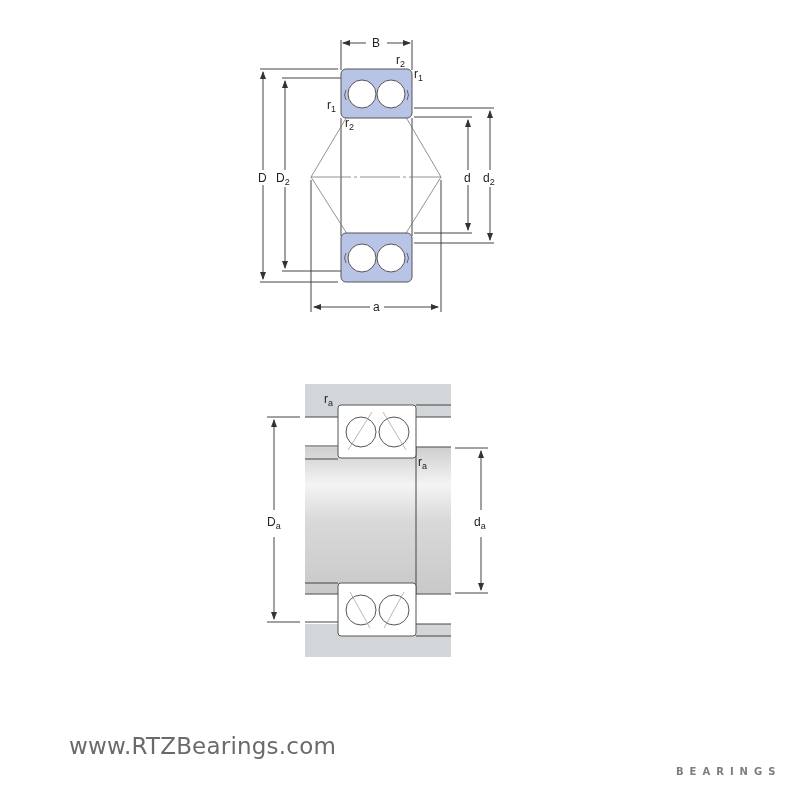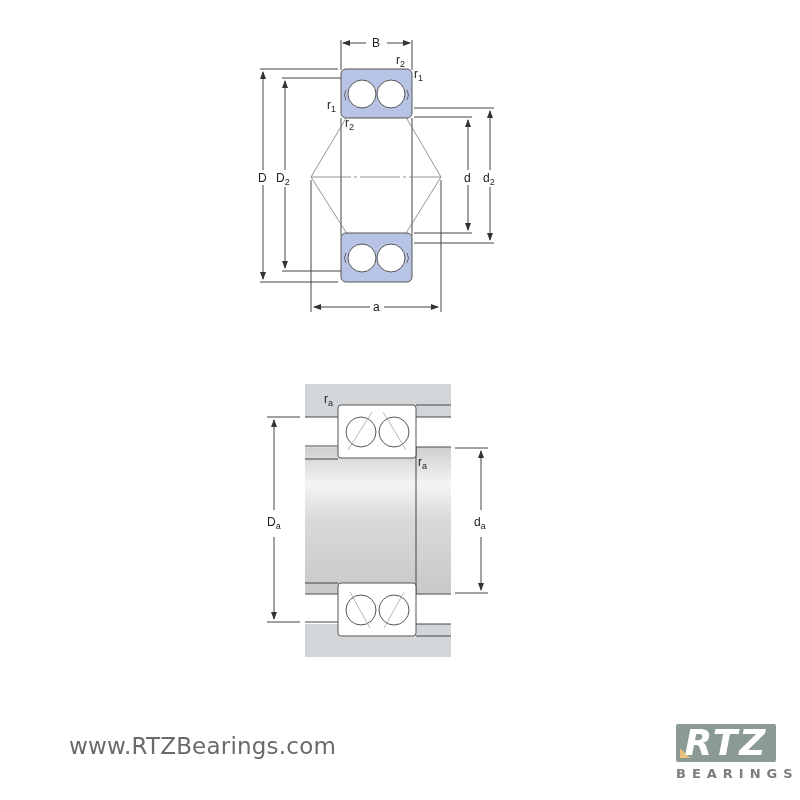--- a/index.html
+++ b/index.html
@@ -4,21 +4,21 @@
 <style>
   html,body{margin:0;padding:0;background:#fff;}
   body{width:800px;height:800px;position:relative;overflow:hidden;font-family:"DejaVu Sans",sans-serif;}
   svg{position:absolute;left:0;top:0;}
   .lbl{font-family:"Liberation Sans",sans-serif;font-size:12px;fill:#222;}
   .sub{font-size:9px;}
   .website{position:absolute;left:69px;top:733px;font-family:"DejaVu Sans",sans-serif;font-size:23px;color:#6a6a6a;letter-spacing:0.2px;}
   .logo{position:absolute;left:676px;top:724px;width:102px;height:56px;}
   .logo-box{position:absolute;left:0;top:0;width:100px;height:38px;background:#8b9a93;border-radius:2px;}
   .logo-text{position:absolute;left:2px;top:-1px;width:96px;text-align:center;font-family:"DejaVu Sans",sans-serif;font-weight:bold;font-size:36px;color:#fff;letter-spacing:2px;line-height:40px;font-style:italic;}
-  .logo-sub{position:absolute;left:0;top:42px;width:100px;text-align:center;font-family:"DejaVu Sans",sans-serif;font-size:13px;font-weight:bold;color:#7d7d7d;letter-spacing:6px;}
+  .logo-sub{position:absolute;left:0;top:42px;width:100px;text-align:center;font-family:"DejaVu Sans",sans-serif;font-size:10px;font-weight:bold;color:#7d7d7d;letter-spacing:6px;}
   .logo-accent{position:absolute;left:4px;top:24px;width:0;height:0;border-left:10px solid #e8c27a;border-top:10px solid transparent;}
 </style>
 </head>
 <body>
 
 <svg width="800" height="800" viewBox="0 0 800 800">
   <defs>
     <linearGradient id="shaft" x1="0" y1="0" x2="0" y2="1">
       <stop offset="0" stop-color="#cfcfcf"></stop>
       <stop offset="0.25" stop-color="#f4f4f4"></stop>
@@ -162,18 +162,14 @@
     <text class="lbl" x="324" y="403"><tspan>r</tspan><tspan class="sub" dy="3">a</tspan></text>
     <text class="lbl" x="418" y="466"><tspan>r</tspan><tspan class="sub" dy="3">a</tspan></text>
     <text class="lbl" x="267" y="526"><tspan>D</tspan><tspan class="sub" dy="3">a</tspan></text>
     <text class="lbl" x="474" y="526"><tspan>d</tspan><tspan class="sub" dy="3">a</tspan></text>
   </g>
 </svg>
 
 <div class="website">www.RTZBearings.com</div>
 
 <div class="logo">
-  <div class="logo-box">
-    <div class="logo-accent"></div>
-    <div class="logo-text">RTZ</div>
-  </div>
   <div class="logo-sub">BEARINGS</div>
 </div>
 
 </body></html>

